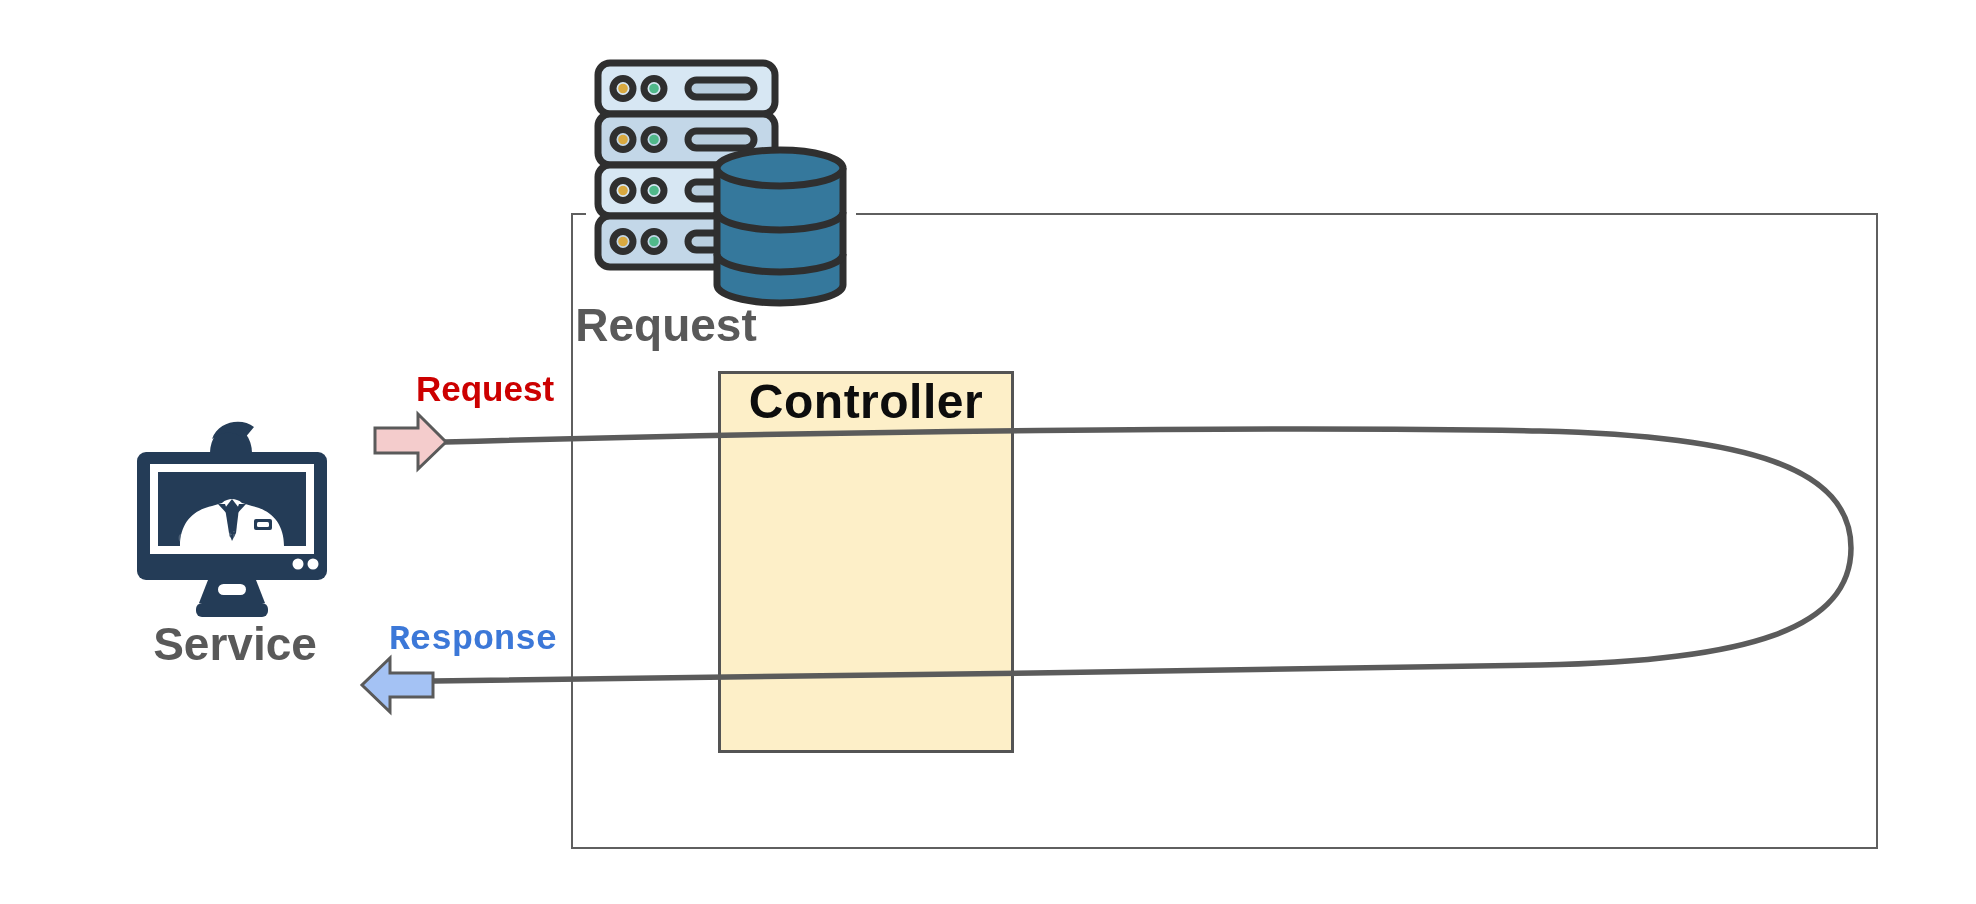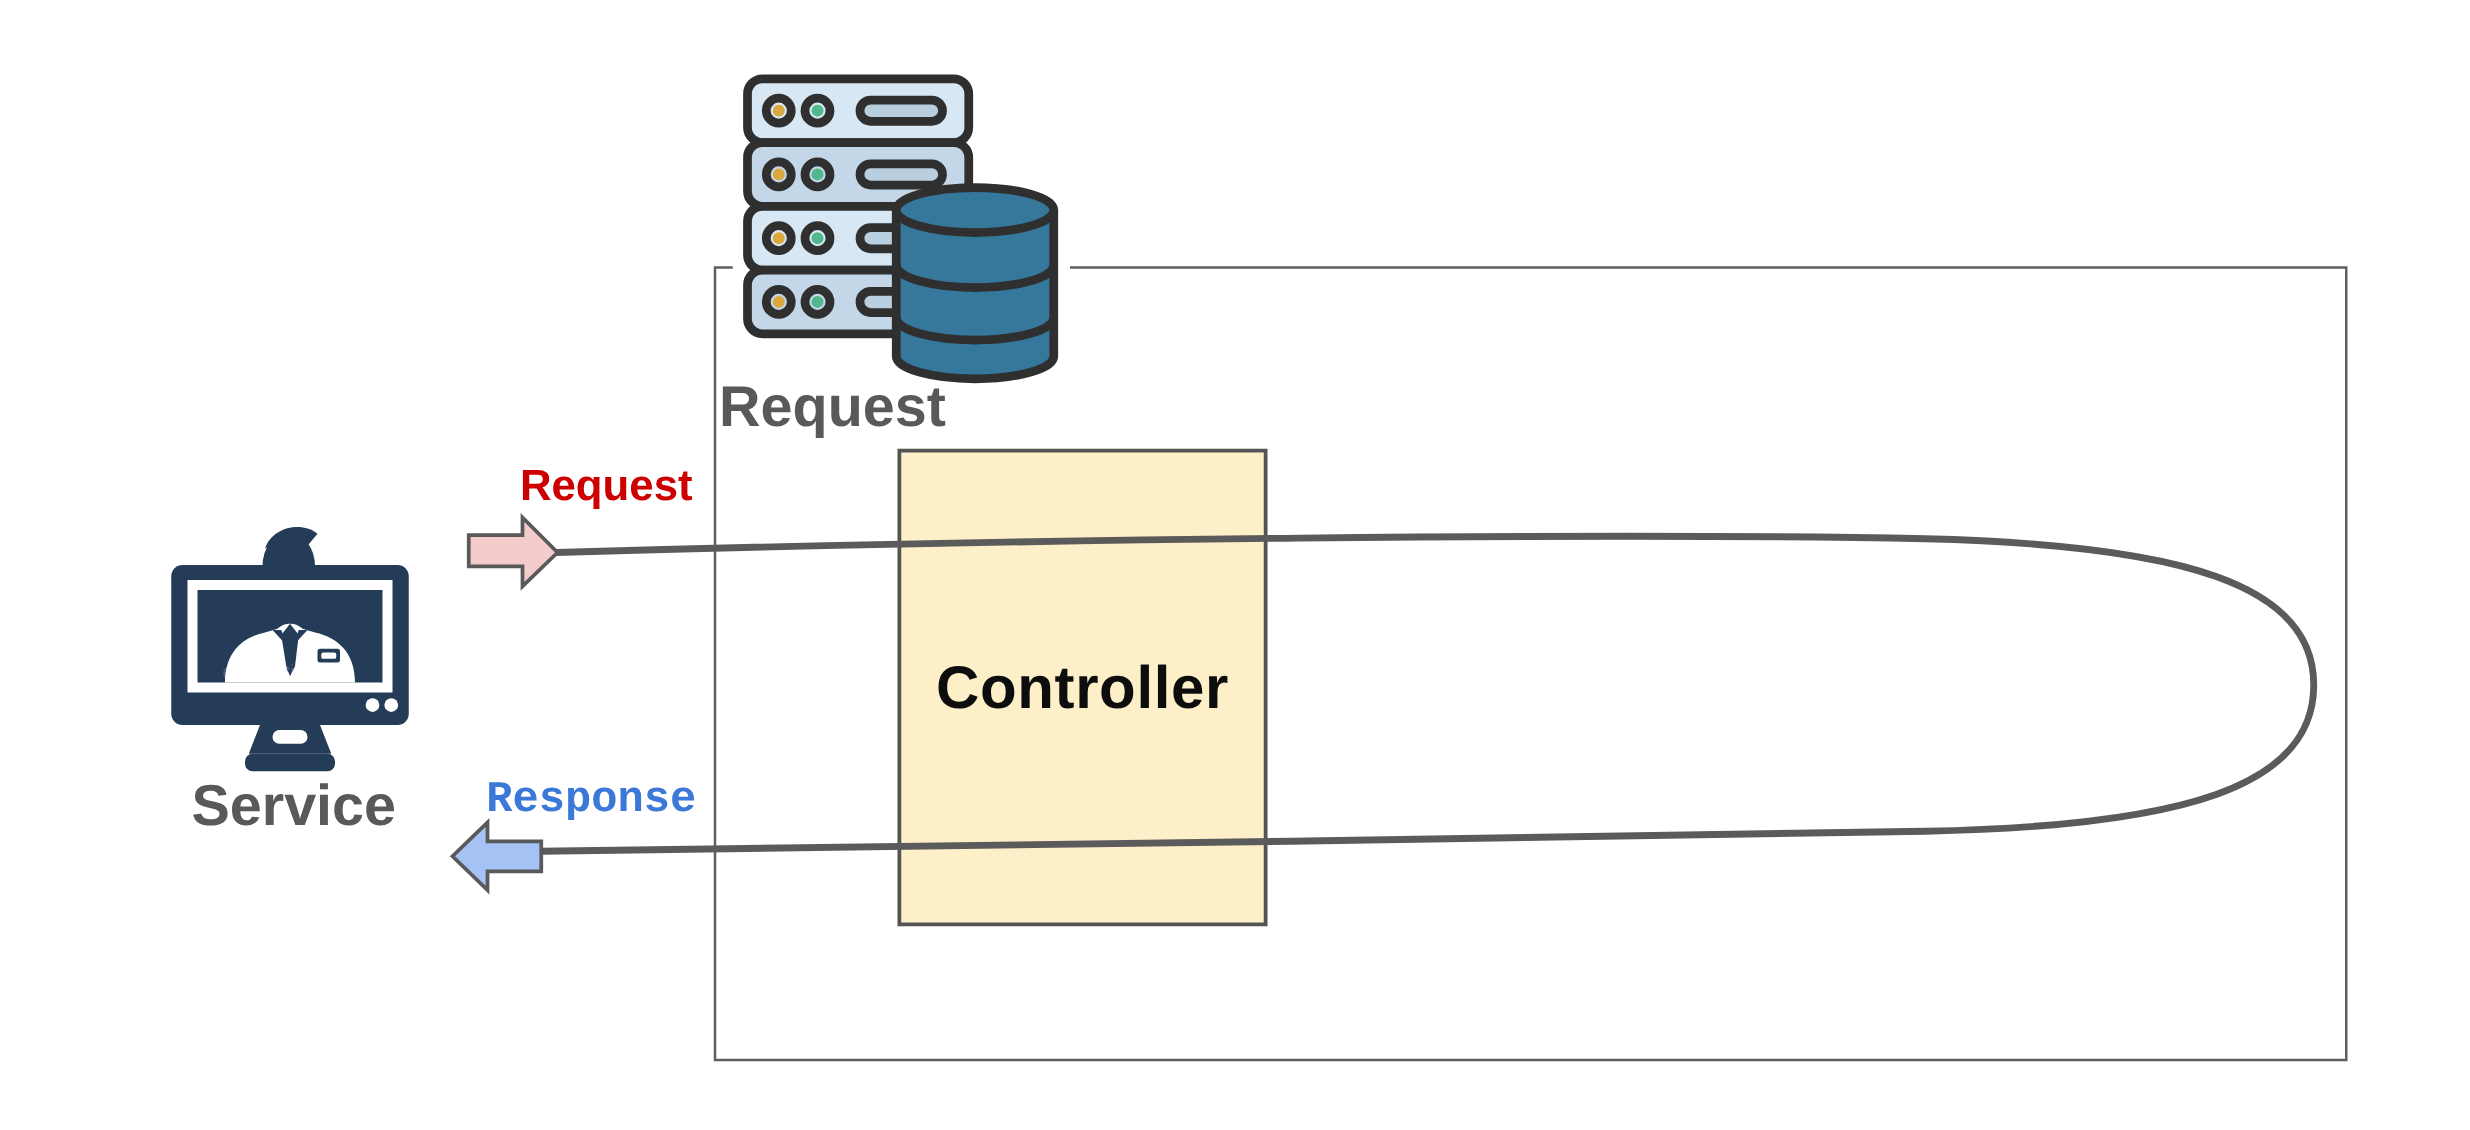--- a/index.html
+++ b/index.html
@@ -17,26 +17,25 @@
   #server-boundary {
     left: 571px; top: 213px;
     width: 1303px; height: 632px;
     border: 2px solid #5f5f5f;
     background: #ffffff;
   }
 
   
   .layer-box {
     position: absolute;
-    top: 359px;
+    top: 371px;
     height: 382px;
     border: 3px solid #545454;
     box-sizing: border-box;
     display: flex;
-    align-items: center;
     justify-content: center;
   }
   #box-controller { left: 718px; width: 296px; background: #fdefc8; }
   #box-service    { left: 1103px; width: 297px; background: #d9e8d4; }
   #box-repository { left: 1475px; width: 312px; background: #f6ca96; }
   .layer-label {
     font-size: 48px;
     font-weight: 700;
     color: #0d0d0d;
     letter-spacing: 0.5px;

